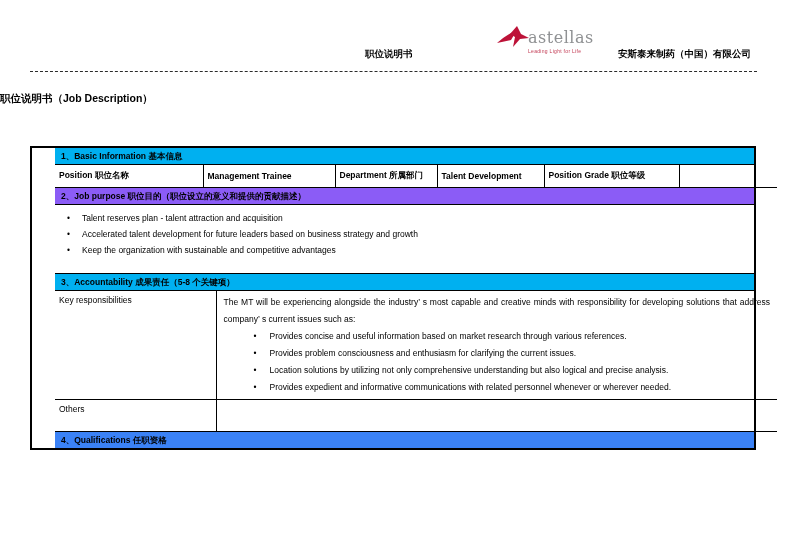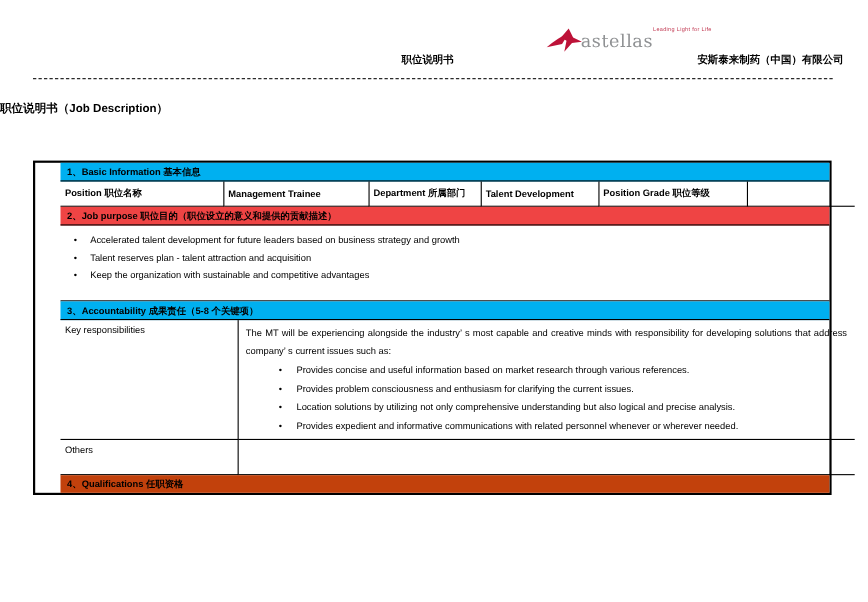--- a/index.html
+++ b/index.html
@@ -13,26 +13,26 @@
   }
   .page { position: absolute; inset: 0; background: #fff; }
 
   
   .page-header { position: relative; height: 71px; }
   .doc-type {
     position: absolute; left: 365px; top: 48px;
     font-size: 9.5px; font-weight: bold;
   }
   .company {
-    position: absolute; right: 22px; top: 48px;
+    position: absolute; right: 38px; top: 48px;
     font-size: 9.5px; font-weight: bold;
   }
   .logo { position: absolute; left: 496px; top: 23px; display: flex; align-items: flex-start; }
   .logo-star { width: 34px; height: 27px; margin-top: 2px; }
-  .logo-text-wrap { display: flex; flex-direction: row; margin-left: -2px; }
+  .logo-text-wrap { display: flex; flex-direction: column; margin-left: -2px; }
   .logo-brand {
     font-family: "DejaVu Serif", "Liberation Serif", serif;
     font-size: 16px; line-height: 18px; letter-spacing: 0.5px;
     margin-top: 6px;
   }
   .logo-tagline { font-size: 5px; letter-spacing: 0.3px; margin-top: 1px; }
 
   .divider {
     position: absolute; top: 71px; left: 30px; width: 727px;
     border-top: 1.5px dashed #2b2b2b;
@@ -128,26 +128,26 @@
         <td class="lbl">Position 职位名称</td>
         <td class="val">Management Trainee</td>
         <td class="lbl">Department 所属部门</td>
         <td class="val">Talent Development</td>
         <td class="lbl">Position Grade 职位等级</td>
         <td class="val"></td>
       </tr>
     </tbody>
       </table>
 
-    <div class="section-bar" style="background: #ef4444;">2、Job purpose 职位目的（职位设立的意义和提供的贡献描述）</div>
+    <div class="section-bar" style="background: #8b5cf6;">2、Job purpose 职位目的（职位设立的意义和提供的贡献描述）</div>
 
     <div class="purpose-body">
       <ul>
+        <li>Talent reserves plan - talent attraction and acquisition</li>
         <li>Accelerated talent development for future leaders based on business strategy and growth</li>
-        <li>Talent reserves plan - talent attraction and acquisition</li>
         <li>Keep the organization with sustainable and competitive advantages</li>
       </ul>
     </div>
 
     <div class="section-bar" style="background: rgb(0, 176, 240);">3、Accountability 成果责任（5-8 个关键项）</div>
 
     <table class="acct-table">
       <colgroup>
         <col style="width:161px">
           <col style="width:561px">
@@ -165,16 +165,16 @@
           </ul>
         </td>
       </tr>
       <tr class="others-row">
         <td class="task">Others</td>
         <td class="desc"></td>
       </tr>
     </tbody>
       </table>
 
-    <div class="section-bar last" style="background: #c2410c;">4、Qualifications 任职资格</div>
+    <div class="section-bar last" style="background: #3b82f6;">4、Qualifications 任职资格</div>
 
   </div>
 </div>
 
 </body></html>

